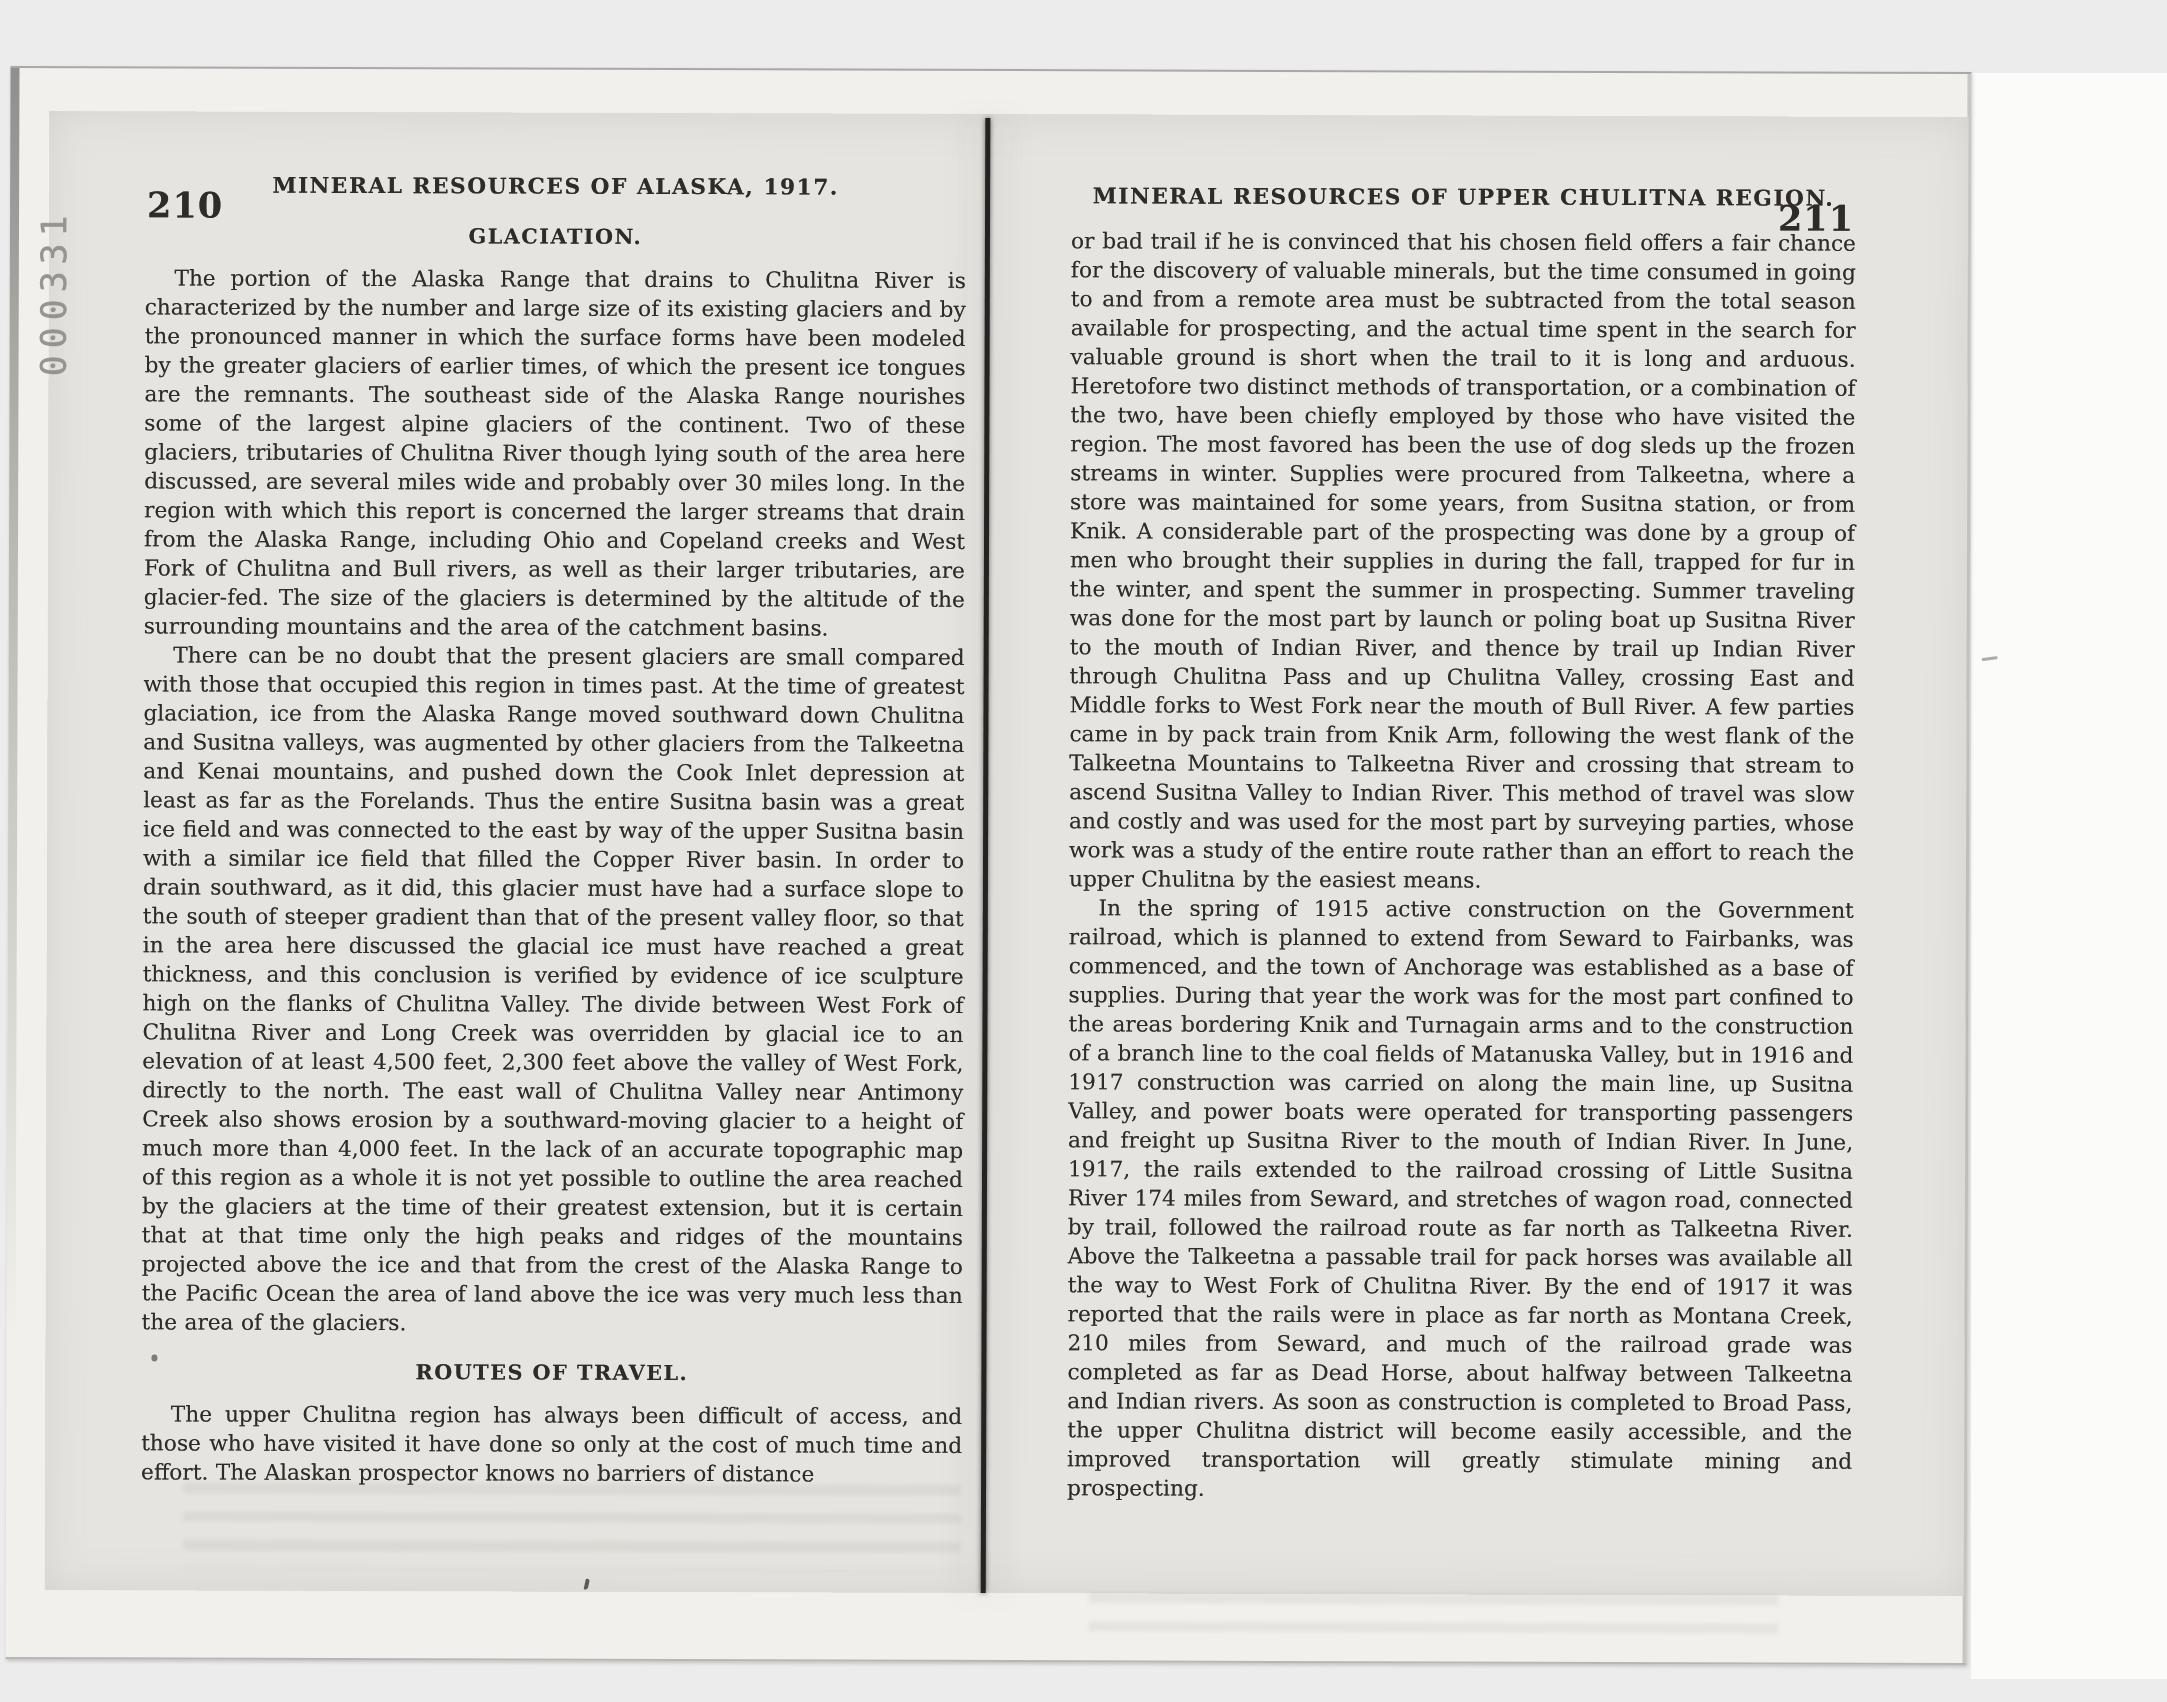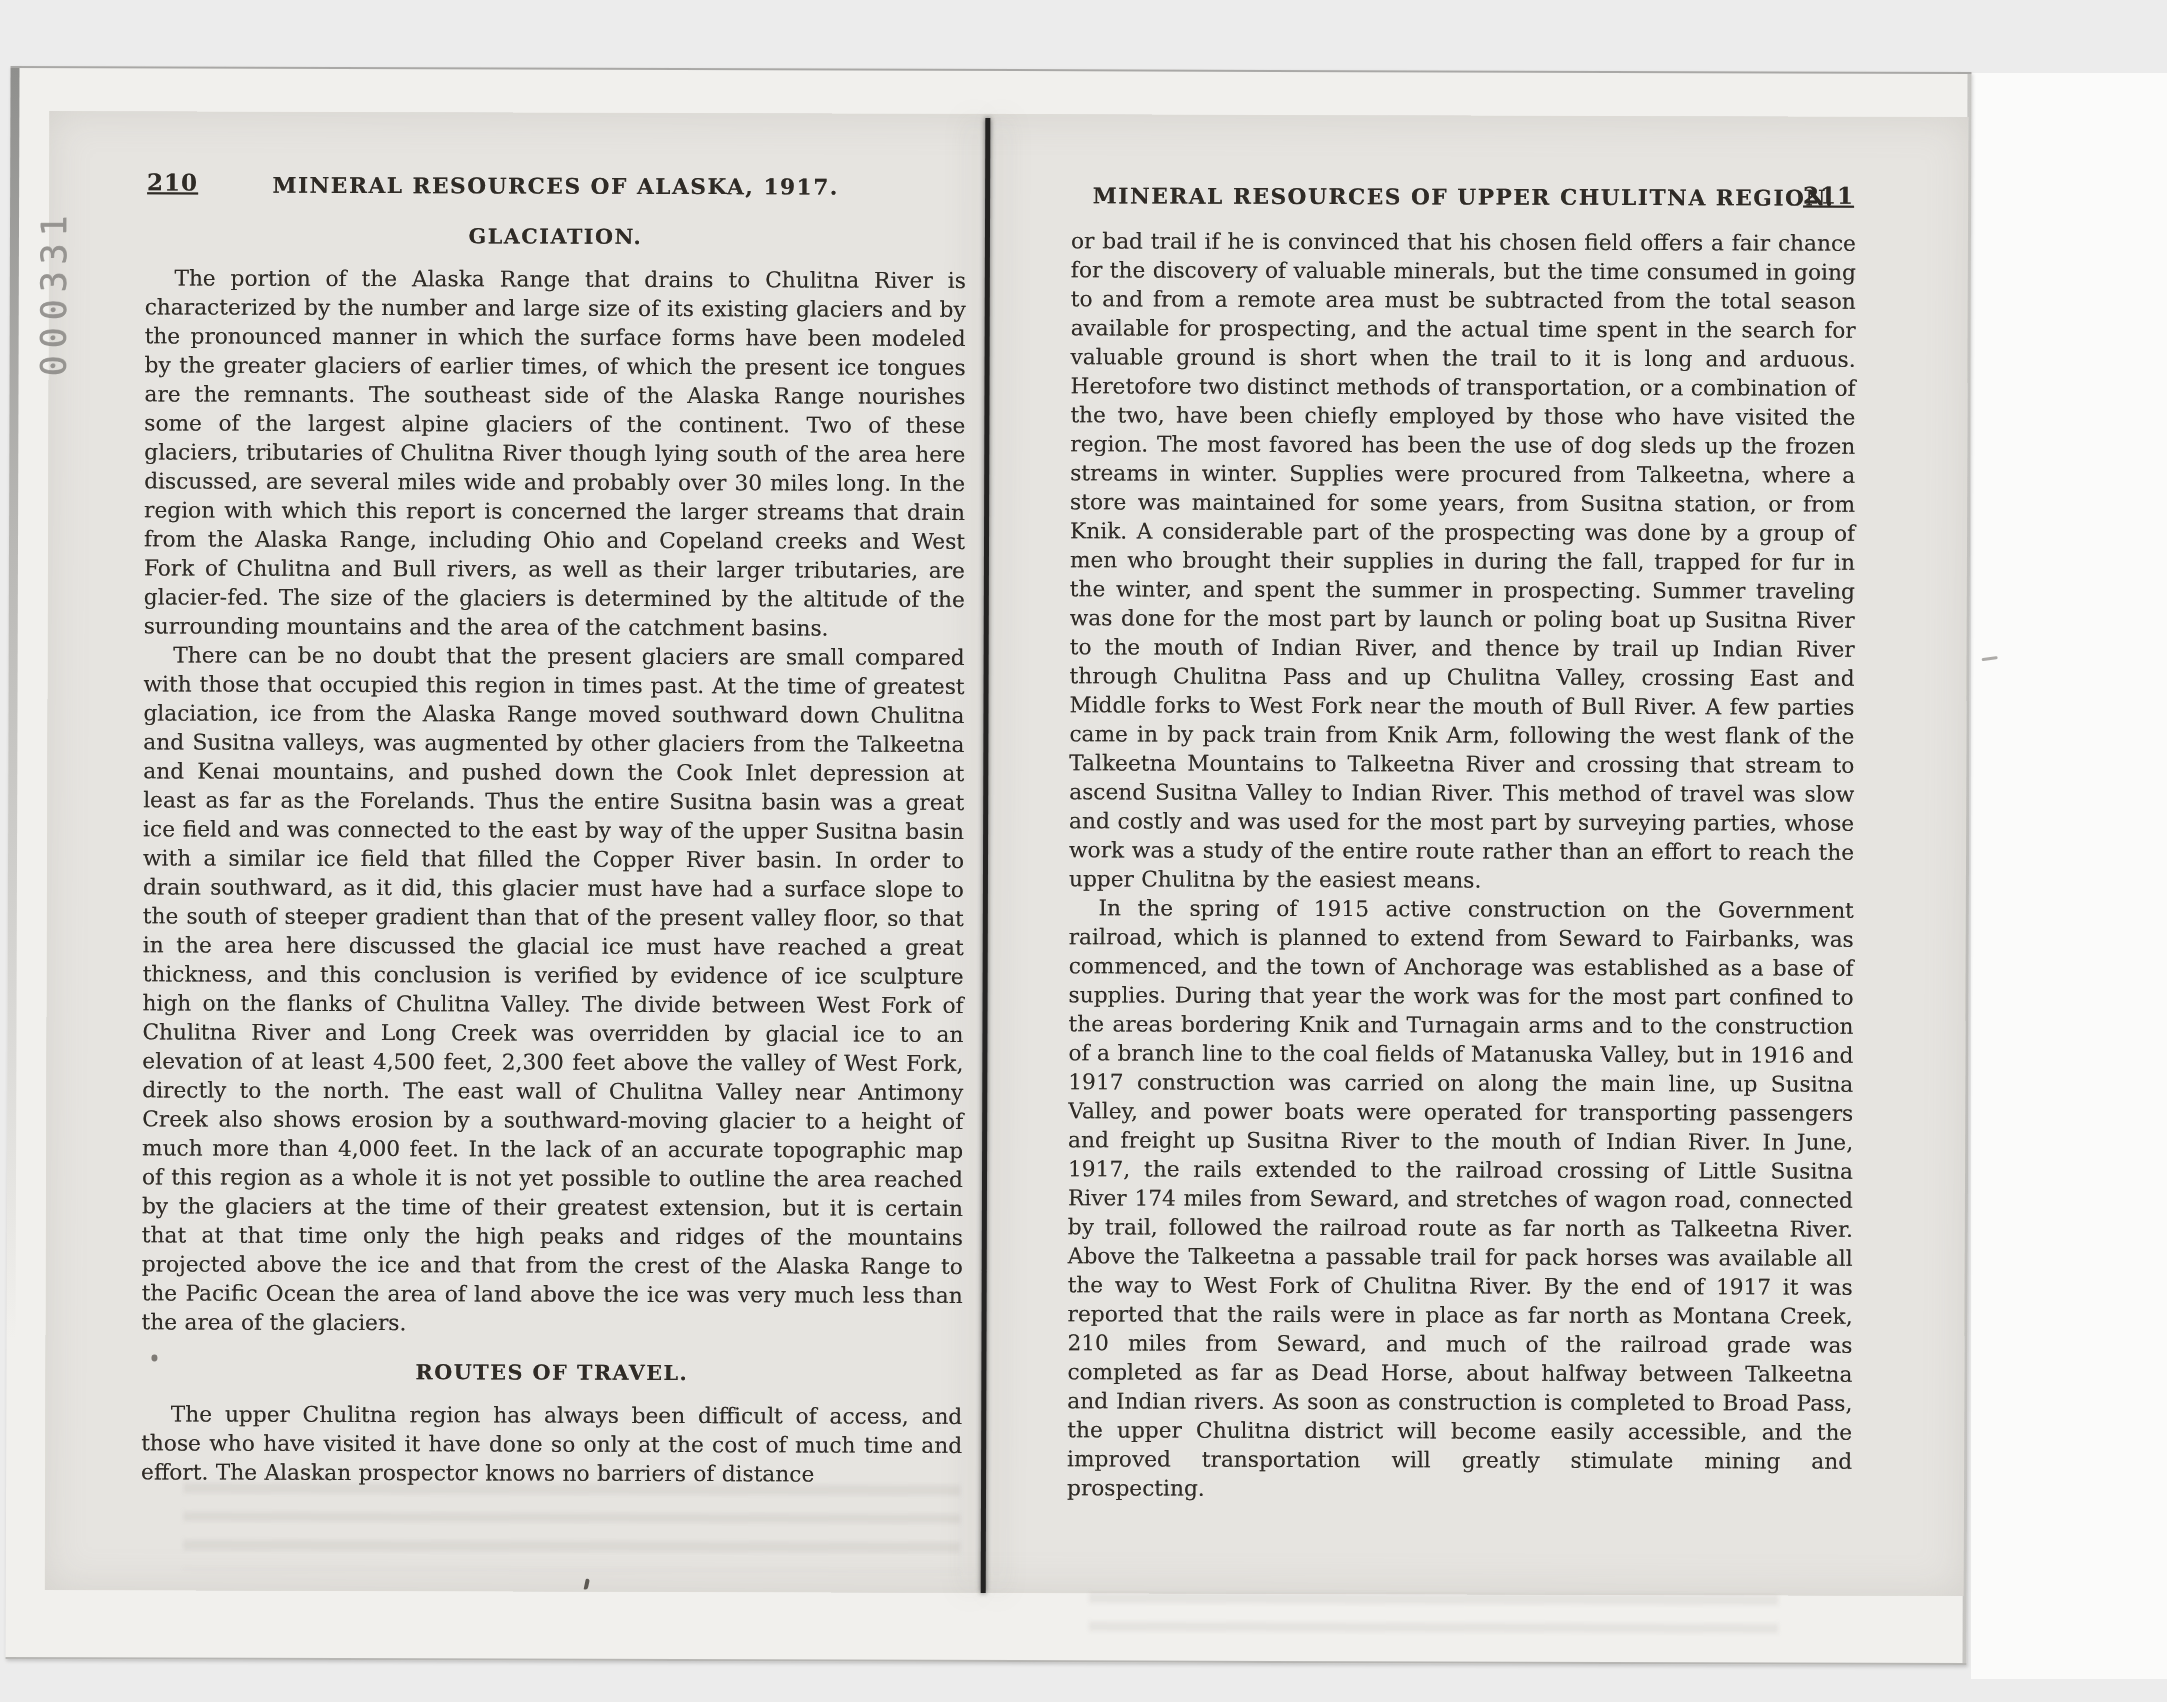--- a/index.html
+++ b/index.html
@@ -59,24 +59,23 @@
   }
   .running-header .head-title {
     display: block;
     text-align: center;
     font-size: 21.7px;
     letter-spacing: 1.5px;
     padding-top: 3.9px;
   }
   .running-header .pagenum {
     position: absolute;
-    top: 0;
-    font-size: 23px;
+    top: 16px;
+    font-size: 35px;
     letter-spacing: 1px;
-    text-decoration: underline;
   }
   .pagenum.pos-left  { left: 2px; }
   .pagenum.pos-right { right: 2px; }
   h2.section-heading {
     margin: 23.6px 0 15.8px 0;
     text-align: center;
     font-size: 20.7px;
     font-weight: bold;
     letter-spacing: 1.5px;
   }

